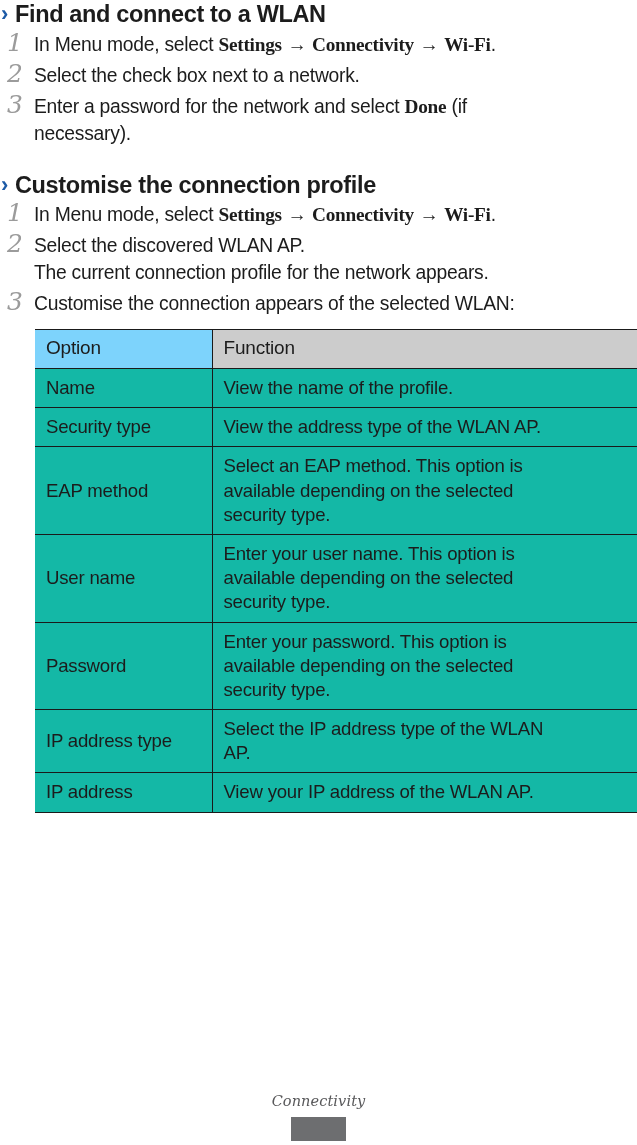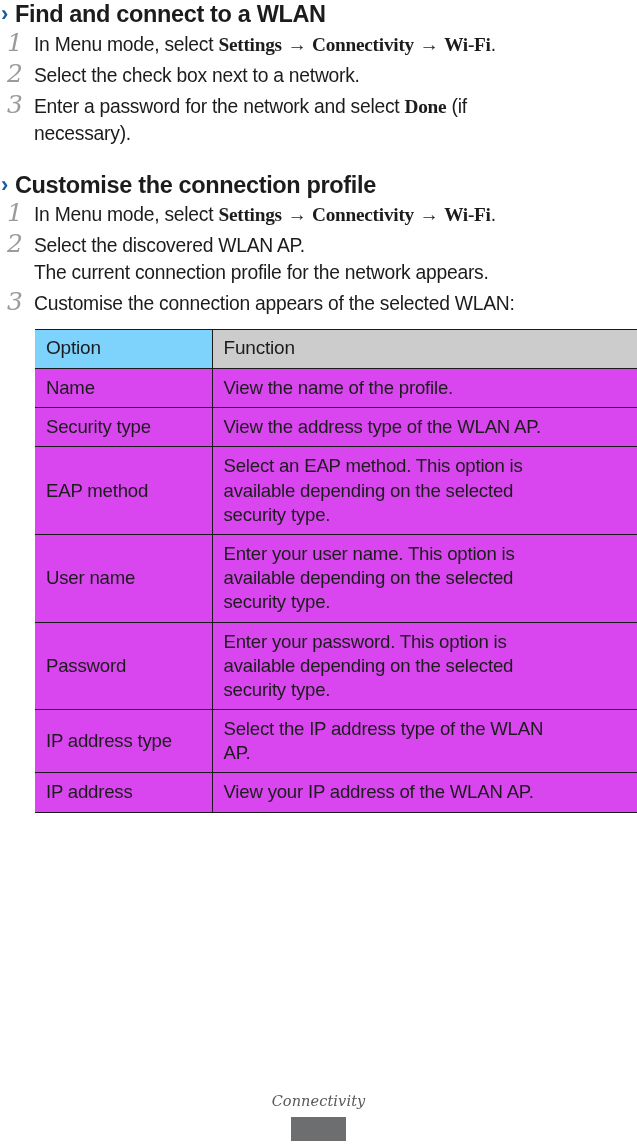--- a/index.html
+++ b/index.html
@@ -109,21 +109,21 @@
     border-left: 1.4px solid #1a1a1a;
   }
   .opt-table thead th {
     font-size: 19px;
     padding-top: 6px;
     padding-bottom: 7px;
   }
   .opt-table thead th.col-opt { background: #7dd3fc; }
   .opt-table thead th.col-fn  { background: #cccccc; }
 
-  .opt-table tbody td { background: #d946ef; }
+  .opt-table tbody td { background: #14b8a6; }
   .cell-lines .ln { display: block; white-space: nowrap; }
 
   
   .footer {
     position: absolute;
     left: 0;
     right: 0;
     bottom: 0;
     text-align: center;
   }

